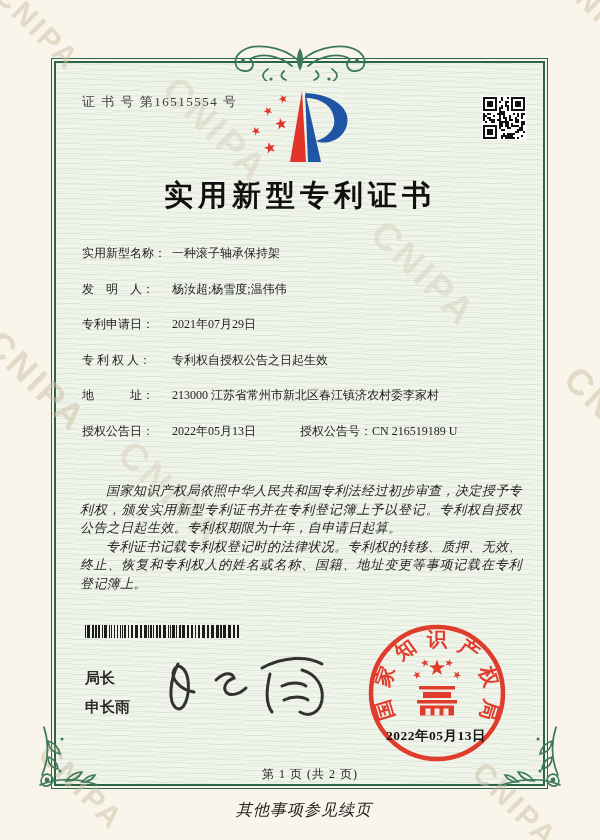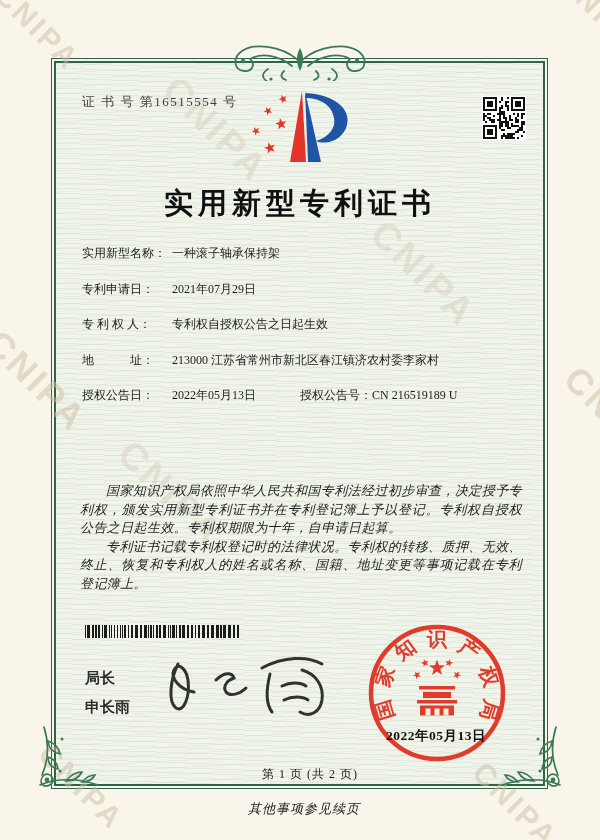--- a/index.html
+++ b/index.html
@@ -24,21 +24,21 @@
     background:
       repeating-linear-gradient(2deg, rgba(150,182,150,0.16) 0 1px, transparent 1px 5px),
       repeating-linear-gradient(-3deg, rgba(150,182,150,0.11) 0 1px, transparent 1px 7px),
       #f1f4ea;
   }
   .content{position:absolute;inset:0;z-index:3;}
   .cert-no{position:absolute;left:82px;top:93px;font-size:13px;letter-spacing:1.5px;color:#3f3f3f;}
   .logo{position:absolute;left:245px;top:84px;z-index:3;}
   .qr{position:absolute;left:482px;top:96px;z-index:3;}
   .title{
-    position:absolute;left:0;right:0;top:184px;text-align:center;
+    position:absolute;left:0;right:0;top:176px;text-align:center;
     font-size:29px;font-weight:bold;letter-spacing:5px;color:#101010;
   }
   .fields{position:absolute;left:82px;top:245px;right:60px;font-size:12px;}
   .f-row{position:relative;height:16px;margin-bottom:19.5px;white-space:nowrap;}
   .f-label{display:inline-block;min-width:90px;}
   .f-pair2{position:absolute;left:218px;top:0;}
   .paras{
     position:absolute;left:80px;top:482px;width:442px;
     font-size:13px;line-height:18.6px;font-style:italic;
     letter-spacing:0.4px;color:#242424;text-align:justify;
@@ -47,21 +47,21 @@
   .barcode{position:absolute;left:85px;top:625px;}
   .director-title{position:absolute;left:85px;top:669px;font-family:Liberation Sans, sans-serif;font-size:15px;font-weight:600;color:#2b2b2b;}
   .director-name{position:absolute;left:85px;top:698px;font-family:Liberation Mono, monospace;font-size:15px;font-weight:600;color:#2b2b2b;}
   .sig{position:absolute;left:150px;top:646px;z-index:4;}
   .seal{position:absolute;left:362px;top:618px;z-index:4;opacity:0.93;}
   .seal-date{
     position:absolute;left:360px;top:727px;width:152px;text-align:center;z-index:5;
     font-size:13.5px;font-weight:bold;letter-spacing:0.5px;color:#141414;
   }
   .page-no{position:absolute;left:0;right:0;top:766px;text-align:center;font-size:12px;letter-spacing:1px;z-index:3;margin-left:20px;}
-  .cont-note{position:absolute;left:0;right:0;top:800px;text-align:center;font-size:13px;font-style:italic;letter-spacing:1px;z-index:3;color:#222;margin-left:8px;}
+  .cont-note{position:absolute;left:0;right:0;top:800px;text-align:center;font-size:16px;font-style:italic;letter-spacing:1px;z-index:3;color:#222;margin-left:8px;}
   .ornament-top{position:absolute;left:210px;top:39px;z-index:4;}
   .corner{position:absolute;z-index:4;}
   .corner.left{left:36px;top:725px;}
   .corner.right{left:498px;top:725px;transform:scaleX(-1);}
 </style>
 </head>
 <body>
 
 <div class="page">
 
@@ -368,20 +368,23 @@
         </g>
     </svg>
 
     <div class="title">实用新型专利证书</div>
 
     <div class="fields">
       <div class="f-row">
         <span class="f-label">实用新型名称：</span><span>一种滚子轴承保持架</span>
       </div>
       <div class="f-row">
+        <span class="f-label">发　明　人：</span><span>杨汝超;杨雪度;温伟伟</span>
+      </div>
+      <div class="f-row">
         <span class="f-label">专利申请日：</span><span>2021年07月29日</span>
       </div>
       <div class="f-row">
         <span class="f-label">专 利 权 人：</span><span>专利权自授权公告之日起生效</span>
       </div>
       <div class="f-row">
         <span class="f-label">地　　　址：</span><span>213000 江苏省常州市新北区春江镇济农村委李家村</span>
       </div>
       <div class="f-row">
         <span class="f-label">授权公告日：</span><span>2022年05月13日</span>

